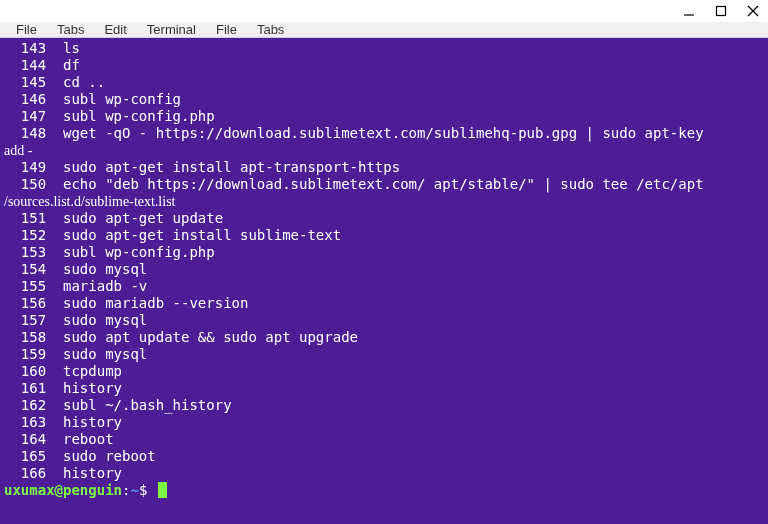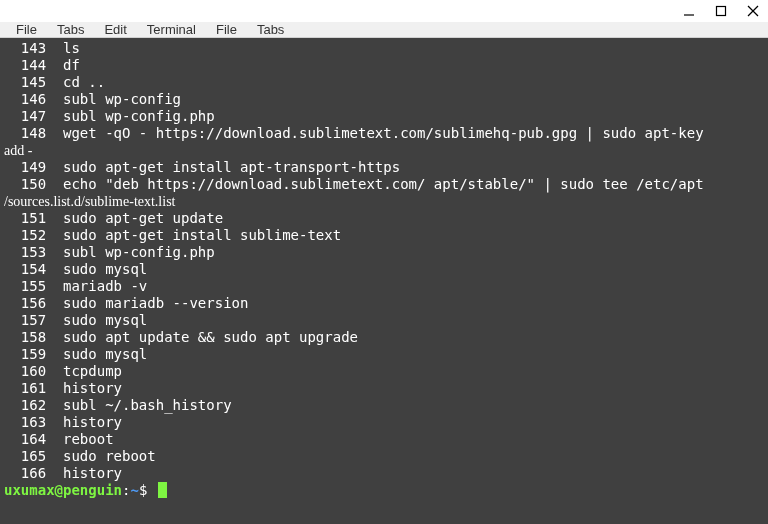--- a/index.html
+++ b/index.html
@@ -50,21 +50,21 @@
       gap: 0;
       font-size: 13px;
       color: #333;
     }
     .menu-item {
       padding: 4px 10px;
       cursor: pointer;
     }
     .terminal {
       flex: 1;
-      background: #404040;
+      background: #4c1d95;
       color: #fff;
       font-family: "DejaVu Sans Mono", "Liberation Mono", monospace;
       font-size: 14px;
       line-height: 17px;
       padding: 2px 4px 0 4px;
       overflow: hidden;
       white-space: pre-wrap;
       word-break: break-all;
     }
     .history-line {

